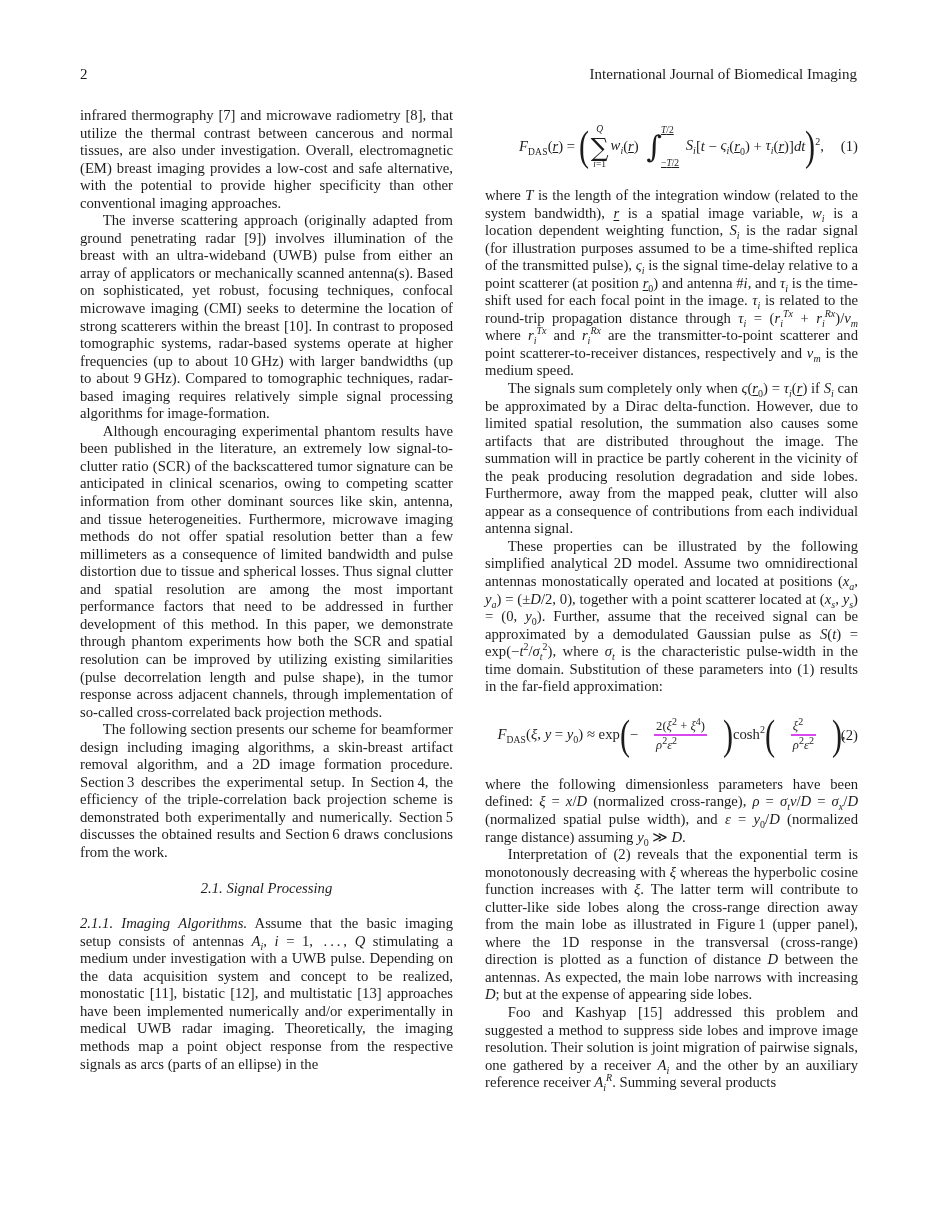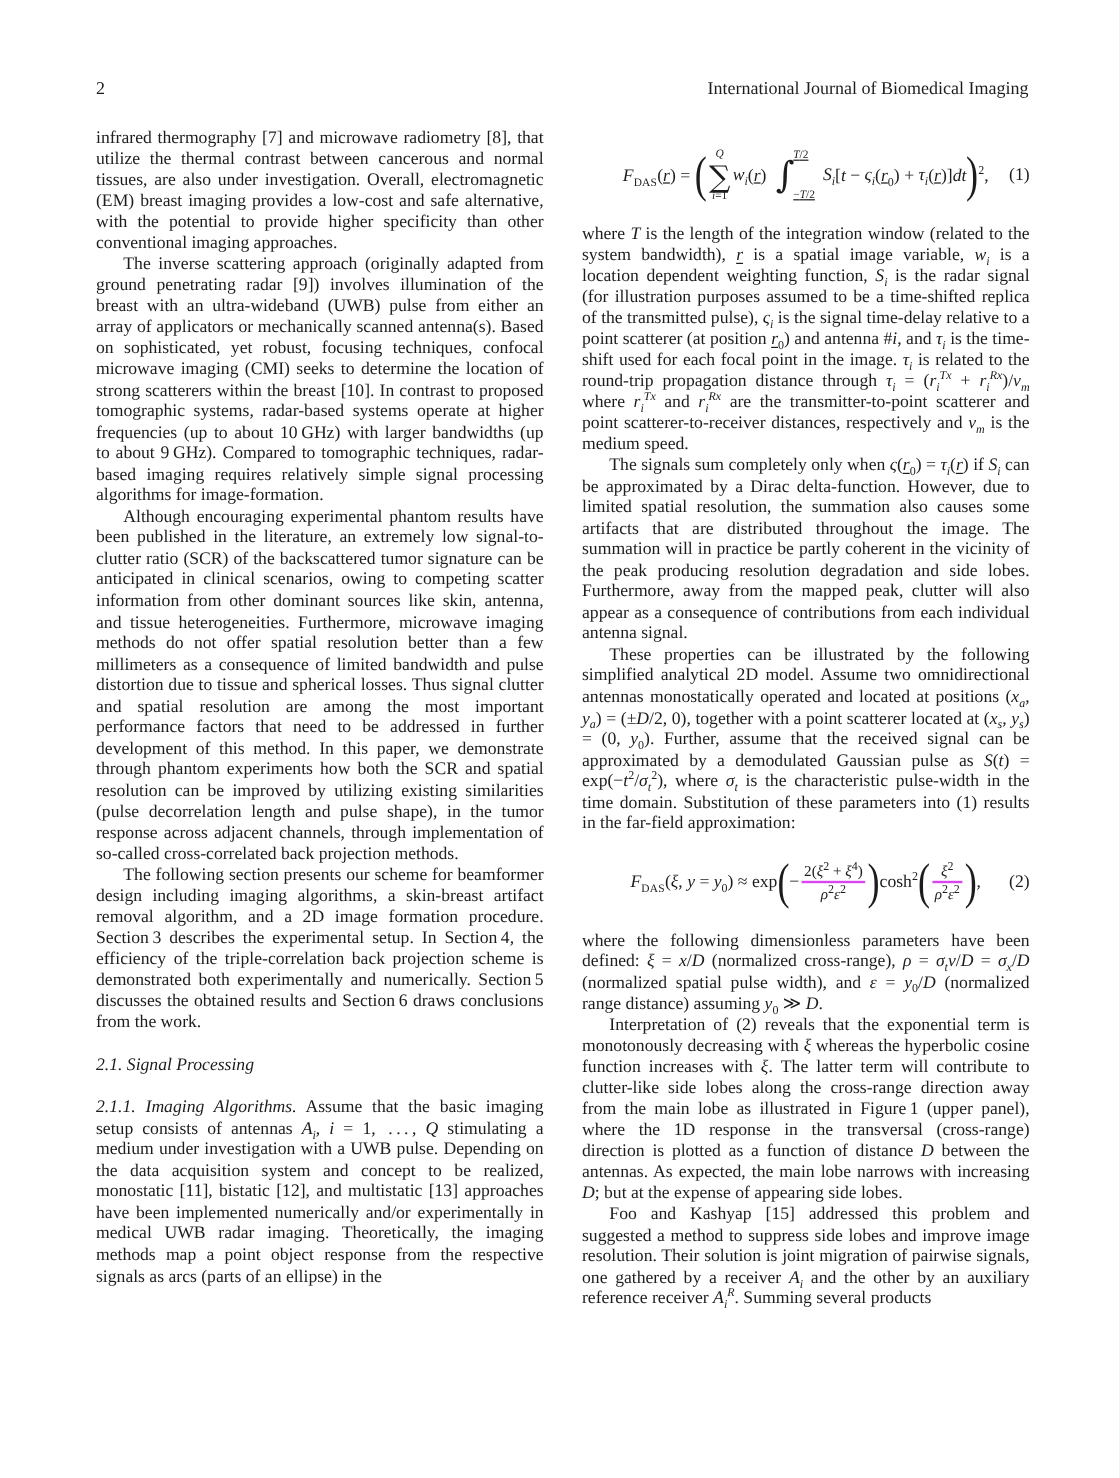--- a/index.html
+++ b/index.html
@@ -33,21 +33,21 @@
   sub{font-size:10px;}
   sup{font-size:10px;}
   sub.sc{font-size:9.5px;letter-spacing:.2px;}
   .u{text-decoration:underline;text-underline-offset:2px;}
   h2.section{
     font-size:16.5px;font-weight:bold;font-style:normal;
     margin:13px 0 0 0;line-height:1.2;text-align:left;
   }
   h3.subsection{
     font-size:14.7px;font-weight:normal;font-style:italic;
-    margin:18px 0 18px 0;line-height:1.2;text-align:left;
+    margin:18px 0 18px 0;line-height:1.2;text-align:center;
   }
   
   .eqline{
     position:relative;
     display:flex;align-items:center;justify-content:center;
     margin:11px 0 11px 0;
     min-height:58px;
     text-align:left;
   }
   .eq{white-space:nowrap;font-size:14.7px;}
@@ -66,22 +66,22 @@
   .int{
     display:inline-flex;align-items:center;
     vertical-align:middle;margin:0 3px 0 4px;
   }
   .int .isign{font-size:30px;font-family:"DejaVu Serif",serif;line-height:1;}
   .int .ilims{
     display:inline-flex;flex-direction:column;justify-content:space-between;
     height:42px;font-size:9.5px;line-height:1;margin-left:-1px;text-decoration:underline;
   }
   .frac{
-    display:inline-block;text-align:center;vertical-align:middle;
-    font-size:12.6px;line-height:1.3;margin:0 2px;
+    display:inline-block;vertical-align:middle;
+    font-size:12.6px;line-height:1.3;margin:0 16px;
   }
   .frac .num{display:block;padding:0 2px;}
   .frac .den{display:block;border-top:2px solid #d946ef;padding:1px 2px 0 2px;}
 </style>
 </head>
 <body>
 
 <div class="page">
 
   <header class="pagehead">

